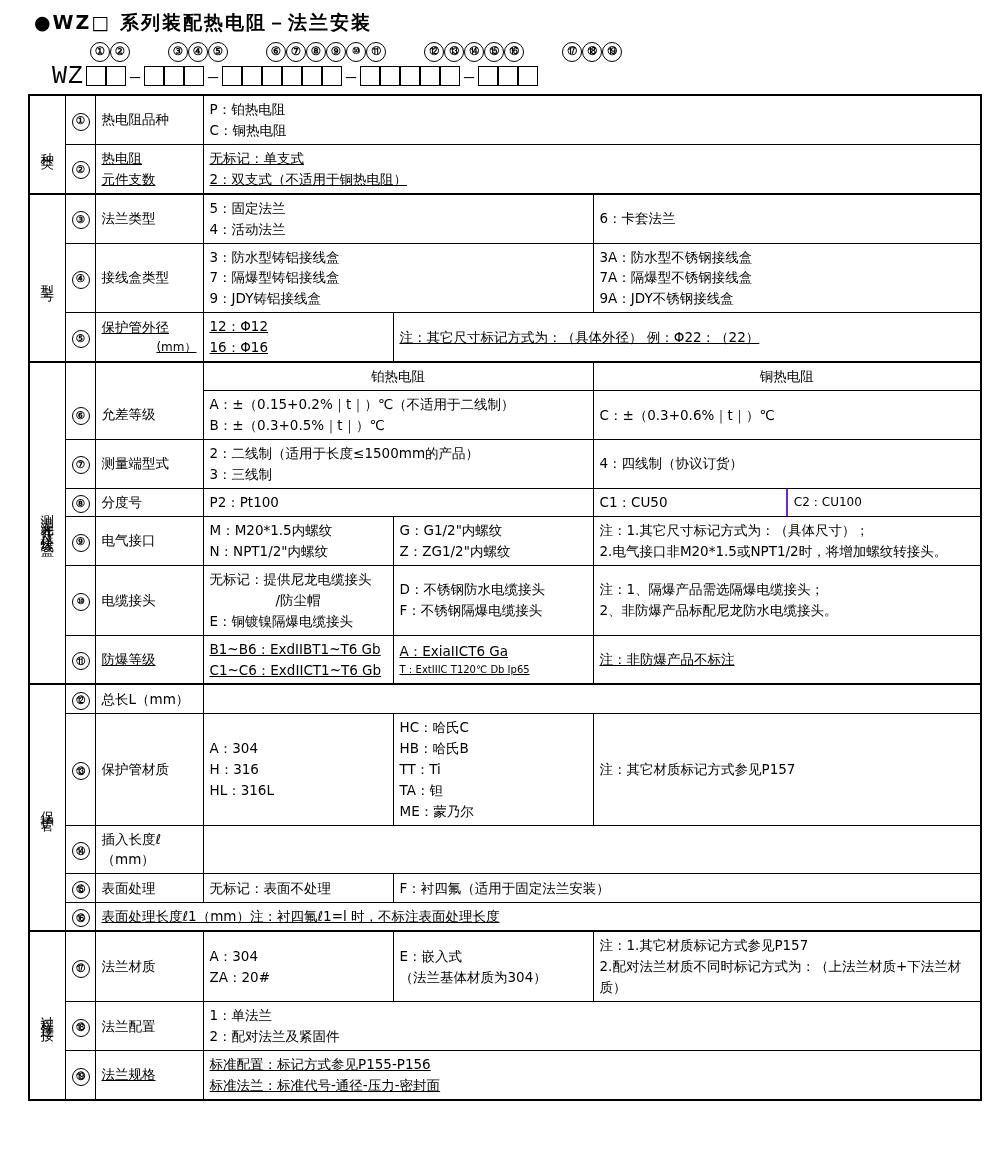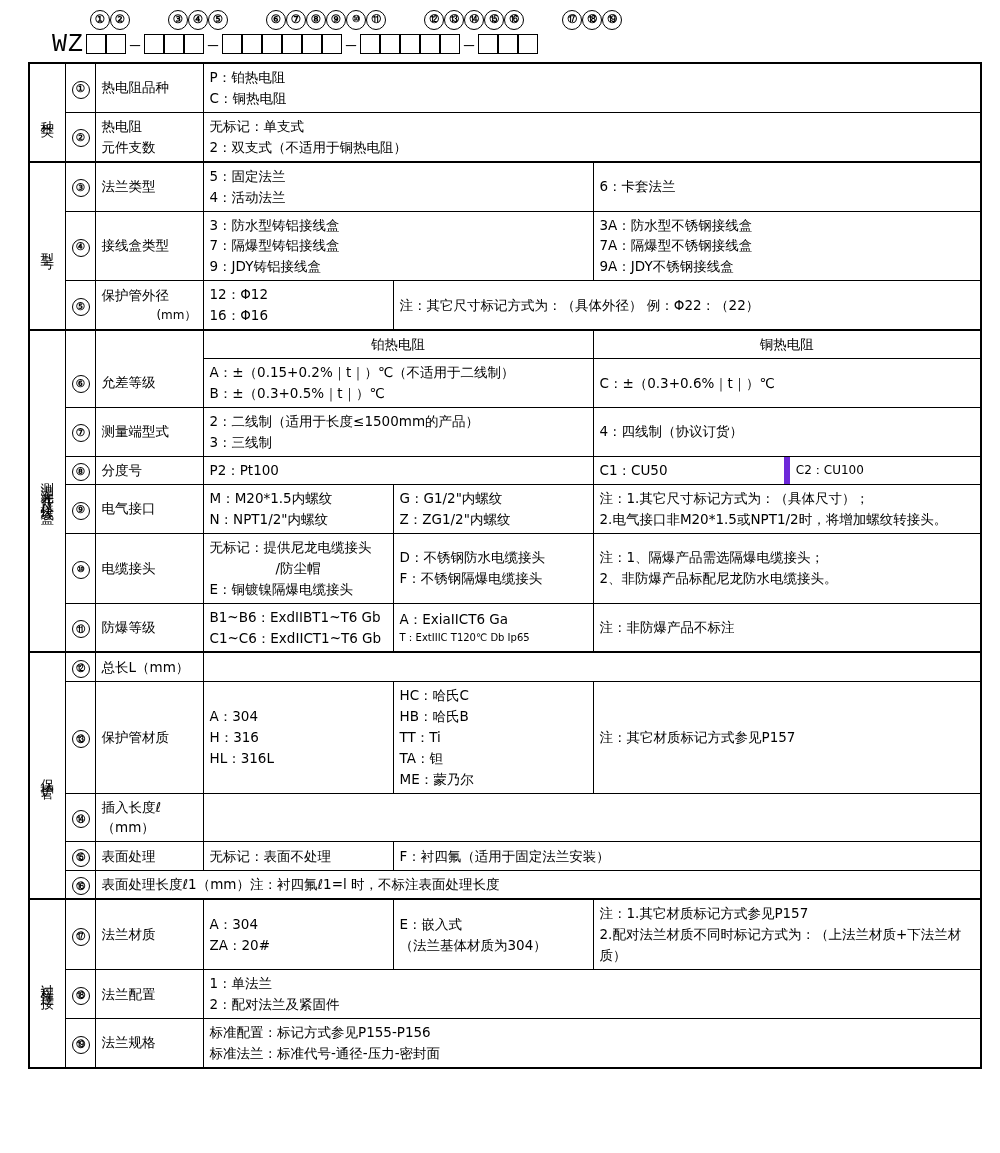--- a/index.html
+++ b/index.html
@@ -137,33 +137,36 @@
     line-height: 1;
     box-sizing: border-box;
     font-family: "Liberation Serif", serif;
   }
   .num .c.w { font-size: 9px; letter-spacing: -0.5px; }
   .label {
     width: 108px;
     padding-left: 6px;
   }
   .thick-top { border-top-width: 2px !important; }
-  .thick-bot { border-bottom-width: 2px !important; }
+  .thick-bot { border-bottom-width: 2px !important; text-decoration: underline; }
   .thick-right { border-right-width: 2px !important; margin-top: 16px; }
   .ctr { text-align: center; }
   .ln { display: block; white-space: nowrap; }
   .ln.wrap { white-space: normal; }
   .sub { font-size: 12px; text-align: right; }
   .tight { line-height: 1.45; }
 </style>
 </head>
 <body>
 
 <div class="page">
 
+  <div class="title-row">
+    <span class="title-text">●WZ□ 系列装配热电阻－法兰安装</span>
+  </div>
 
   <div class="code-block">
     <div class="circle-row">
       <span class="spacer" style="width:38px"></span>
       <span class="circ">①</span>
       <span class="circ">②</span>
       <span class="spacer" style="width:38px"></span>
       <span class="circ">③</span>
       <span class="circ">④</span>
       <span class="circ">⑤</span>
@@ -347,21 +350,21 @@
         <span class="c">⑧</span>
       </td>
       <td class="label">分度号</td>
       <td colspan="2">
         <span class="ln">P2：Pt100</span>
       </td>
       <td class="thick-right" style="padding:0">
         <table style="border-collapse:collapse;width:100%;table-layout:fixed">
           <tbody>
                 <tr>
-            <td style="border:none;border-right:6px solid #6d28d9;padding:3px 6px;font-size:13.5px;width:50%">C1：CU50</td>
+            <td style="border:none;border-right:2px solid #6d28d9;padding:3px 6px;font-size:13.5px;width:50%">C1：CU50</td>
             <td style="border:none;padding:3px 6px;font-size:12px;width:50%">C2：CU100</td>
           </tr>
         </tbody>
             </table>
       </td>
     </tr>
 
     <tr>
       <td class="num">
         <span class="c">⑨</span>

